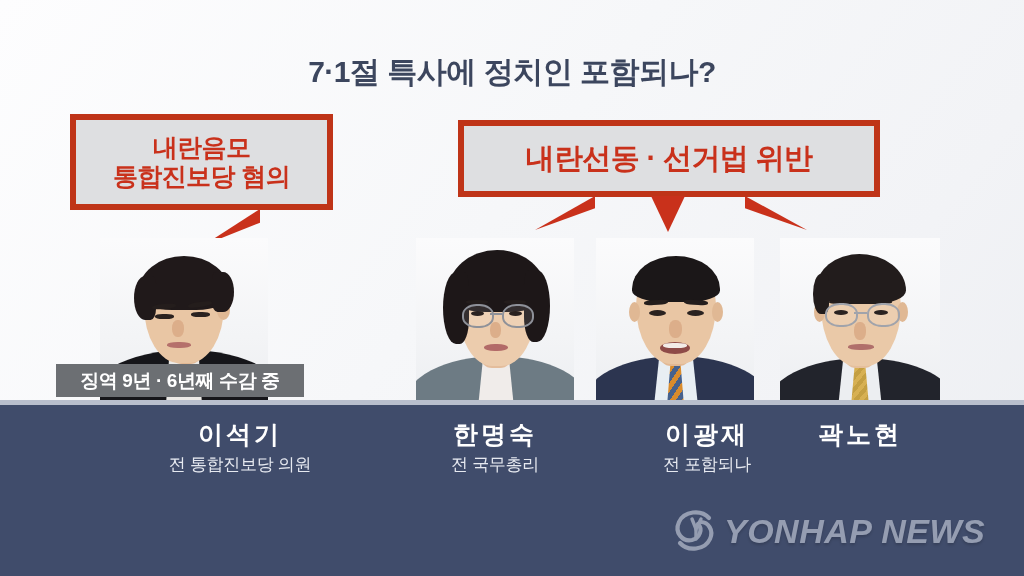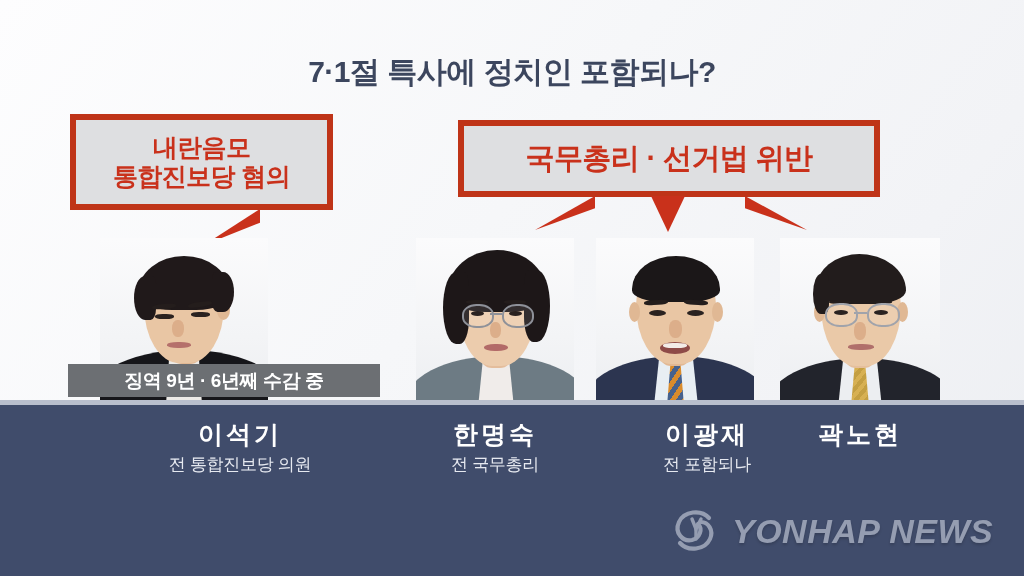--- a/index.html
+++ b/index.html
@@ -133,27 +133,26 @@
     border-radius: 45%;
     background: rgba(255,255,255,0.10);
   }
   .glasses-bridge { position: absolute; background: #8e9199; height: 2px; }
 
   
   #status-banner {
     position: absolute;
     left: 56px;
     top: 364px;
-    width: 312px;
+    width: 248px;
     height: 33px;
     background: #6c6f73;
     display: flex;
     align-items: center;
     justify-content: center;
-    margin-left: 12px;
   }
   #status-banner .stext {
     color: #ffffff;
     font-size: 19px;
     font-weight: 700;
     letter-spacing: -0.4px;
     white-space: nowrap;
   }
 
   
@@ -198,21 +197,21 @@
 
   
   #watermark {
     position: absolute;
     left: 668px;
     top: 503px;
     width: 330px;
     height: 56px;
     display: flex;
     align-items: center;
-    gap: 12px;
+    gap: 4px;
     opacity: 0.62;
   }
   #watermark .wmtext {
     color: #c9cfdd;
     font-size: 34px;
     font-weight: 800;
     font-style: italic;
     letter-spacing: 0.5px;
     white-space: nowrap;
     text-shadow: 0 2px 3px rgba(0,0,0,0.28);
@@ -225,21 +224,21 @@
 
   <div class="title">7·1절 특사에 정치인 포함되나?</div>
 
   <div class="bubble" id="bubble-left">
     <div class="btext">내란음모</div>
     <div class="btext">통합진보당 혐의</div>
   </div>
   <div class="tail" id="tail-left"></div>
 
   <div class="bubble" id="bubble-right">
-    <div class="btext">국무총리 · 선거법 위반</div>
+    <div class="btext">내란선동 · 선거법 위반</div>
   </div>
   <div class="tail" id="tail-r1"></div>
   <div class="tail" id="tail-r2"></div>
   <div class="tail" id="tail-r3"></div>
 
   <div class="photo" style="left:100px; top:238px; width:168px; height:165px;">
     <div class="pbg"></div>
     <div class="pfig">
 
       <div class="shoulder" style="left:-18px; top:112px; width:210px; height:80px; background:#16161a;"></div>

